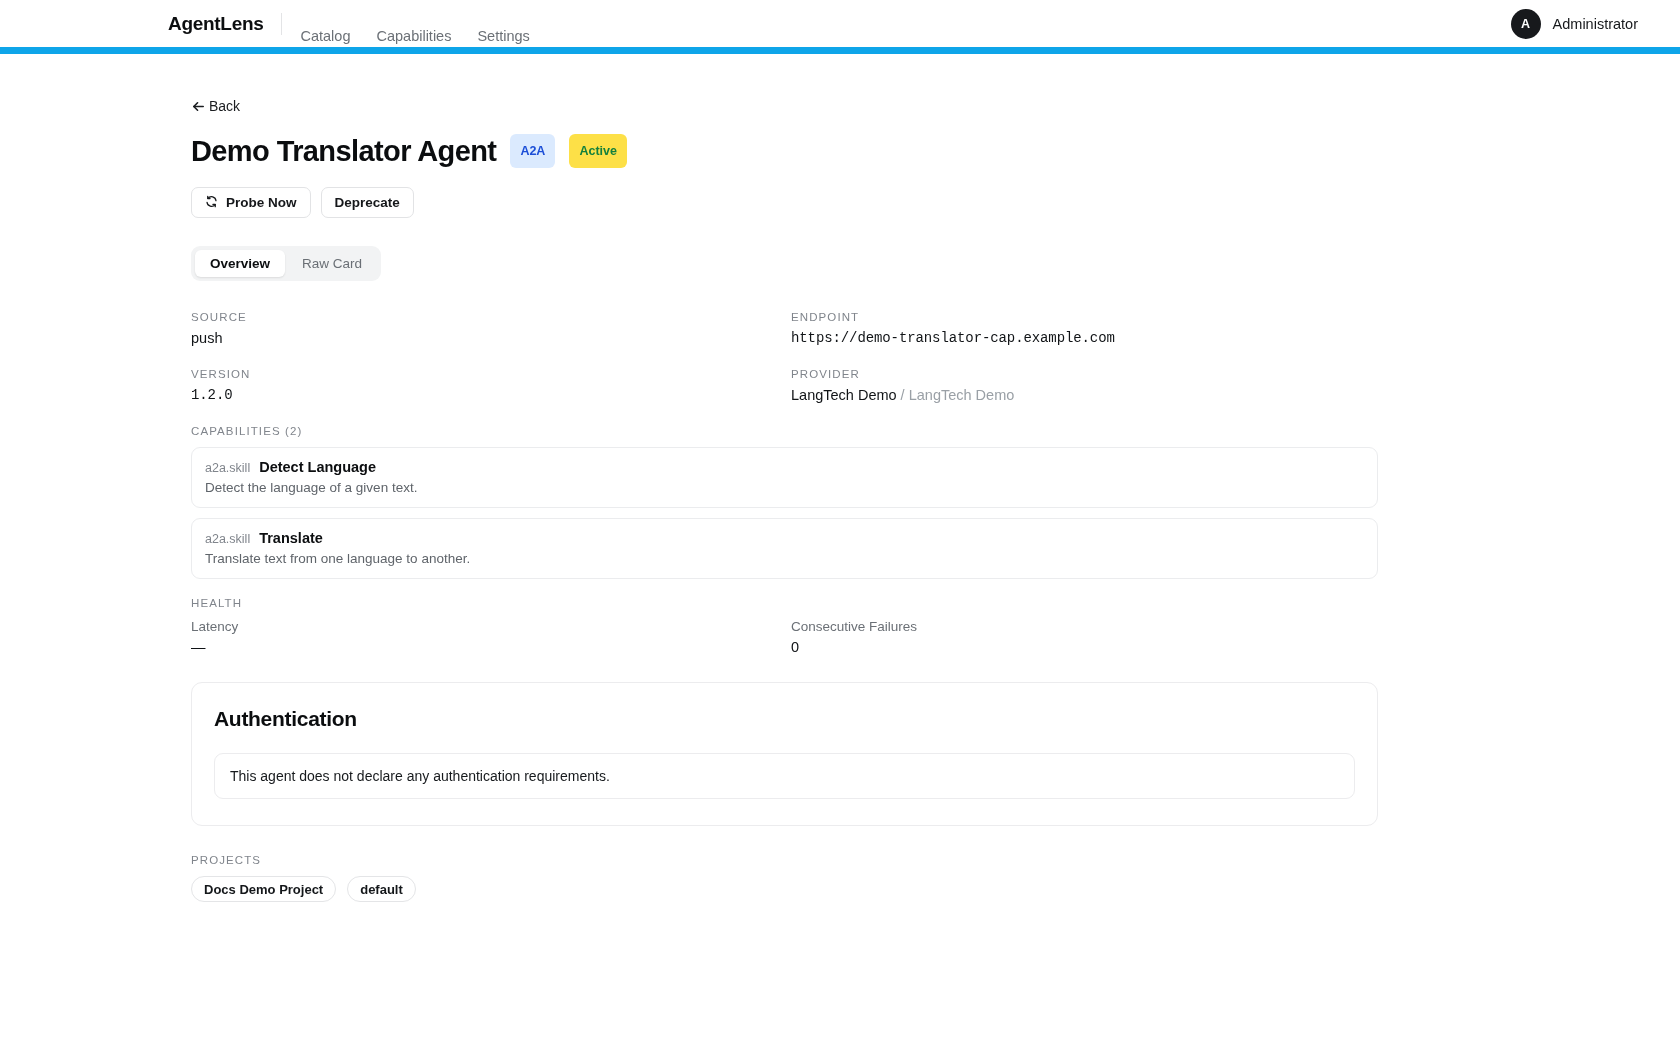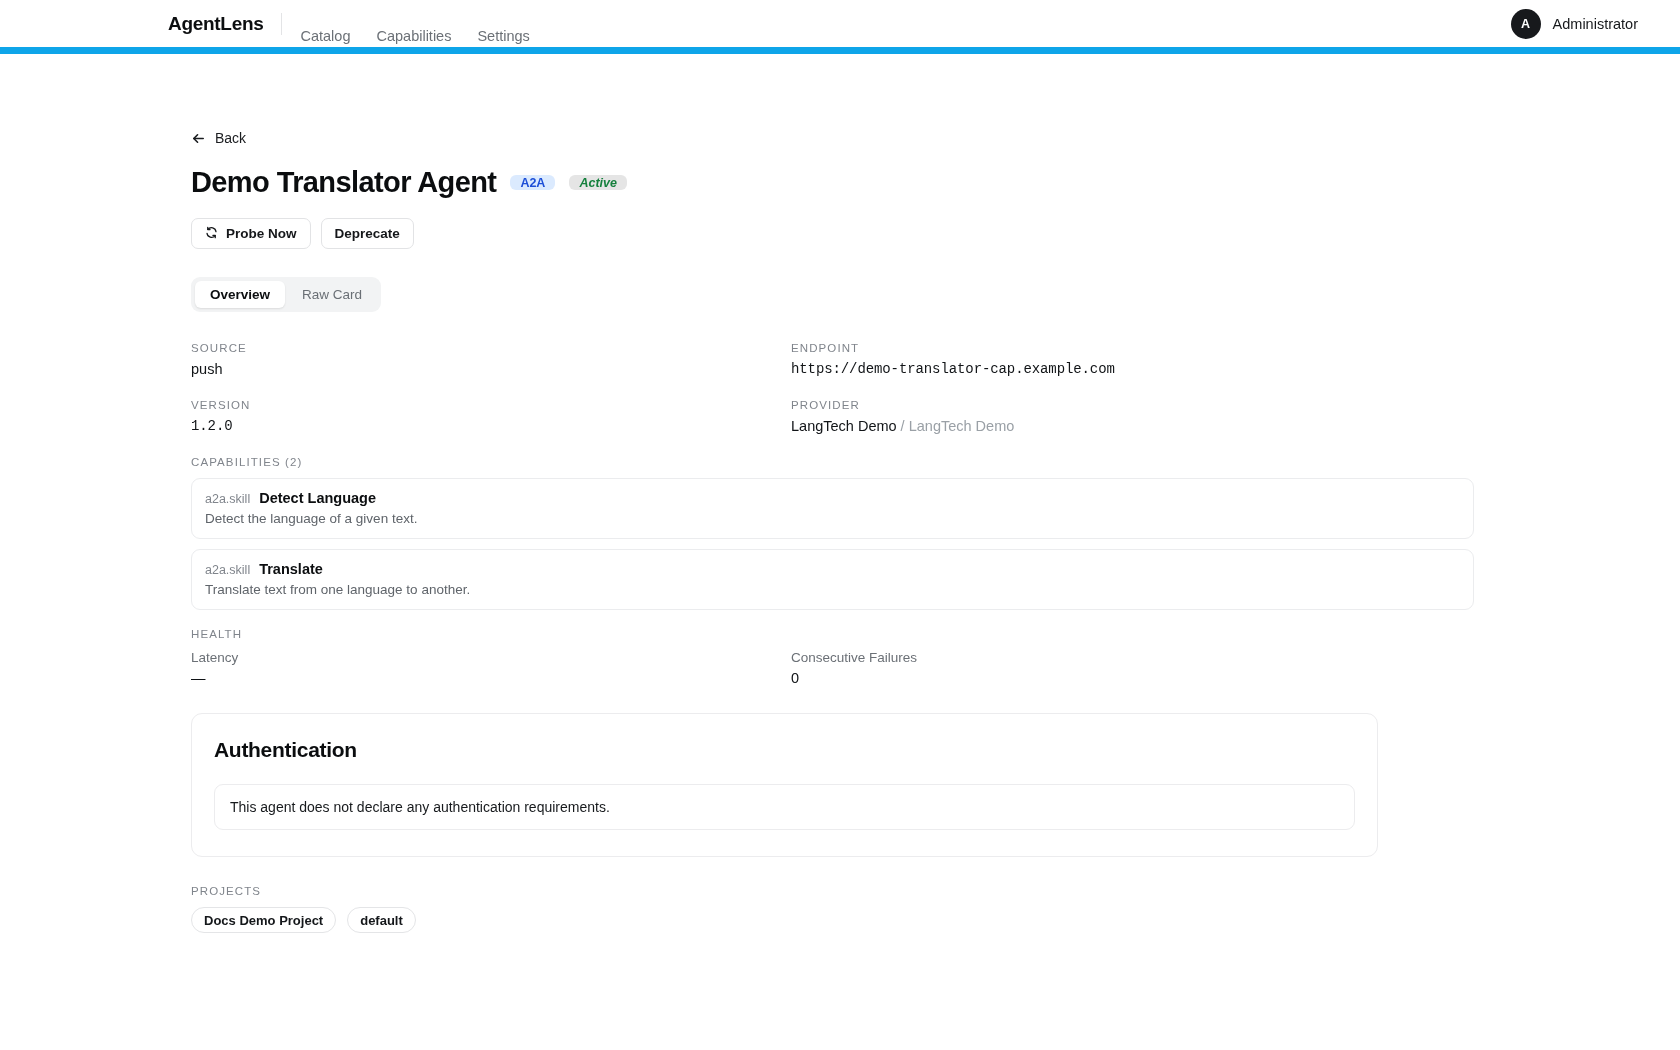--- a/index.html
+++ b/index.html
@@ -53,43 +53,42 @@
   .user-name { font-size: 14.5px; color: #16181b; font-weight: 400; }
 
   
   .page {
     padding: 44px 0 0 191px;
     width: 1680px;
   }
   .content { width: 1187px; }
 
   .back-row {
-    display: inline-flex; align-items: center; gap: 9px;
+    display: inline-flex; align-items: center; gap: 3px;
     font-size: 14px; color: #1b1d20; cursor: pointer;
     margin-bottom: 20px;
-    margin-top: 32px;
   }
   .back-arrow { display: inline-flex; width: 15px; height: 15px; }
 
   .title-row { display: flex; align-items: center; gap: 14px; }
   h1.page-title {
     font-size: 29px;
     font-weight: 700;
     letter-spacing: -0.6px;
     margin: 0;
     color: #0b0d0f;
   }
   .badge {
     display: inline-flex; align-items: center;
-    height: 15px; padding: 0 10px;
+    height: 34px; padding: 0 10px;
     border-radius: 6px;
     font-size: 12.5px; font-weight: 600;
   }
   .badge-proto { background: #dbeafe; color: #1d4fd7; }
-  .badge-status { background: #e5e5e5; color: #15803d; font-style: italic; }
+  .badge-status { background: #fde047; color: #15803d; }
 
   .action-row { display: flex; gap: 10px; margin-top: 19px; }
   .btn {
     display: inline-flex; align-items: center; gap: 8px;
     height: 31px; padding: 0 13px;
     border: 1px solid #e2e3e5;
     border-radius: 7px;
     background: #ffffff;
     font-size: 13.5px; font-weight: 600; color: #15171a;
     cursor: pointer;
@@ -142,21 +141,21 @@
     font-size: 11.5px; letter-spacing: 1.1px;
     color: #80858c; text-transform: uppercase;
     margin-bottom: 10px;
   }
   .cap-card {
     border: 1px solid #ebecee;
     border-radius: 9px;
     padding: 11px 13px 12px;
     margin-bottom: 10px;
     background: #fff;
-    width: 1283px;
+    width: 1187px;
   }
   .cap-head { display: flex; align-items: baseline; gap: 9px; }
   .cap-kind { font-size: 12.5px; color: #80858c; }
   .cap-name { font-size: 14.5px; font-weight: 700; color: #0c0e10; }
   .cap-desc { font-size: 13.5px; color: #5f646a; margin-top: 5px; }
 
   
   .health-wrap { margin-top: 18px; }
   .health-grid {
     display: grid;

